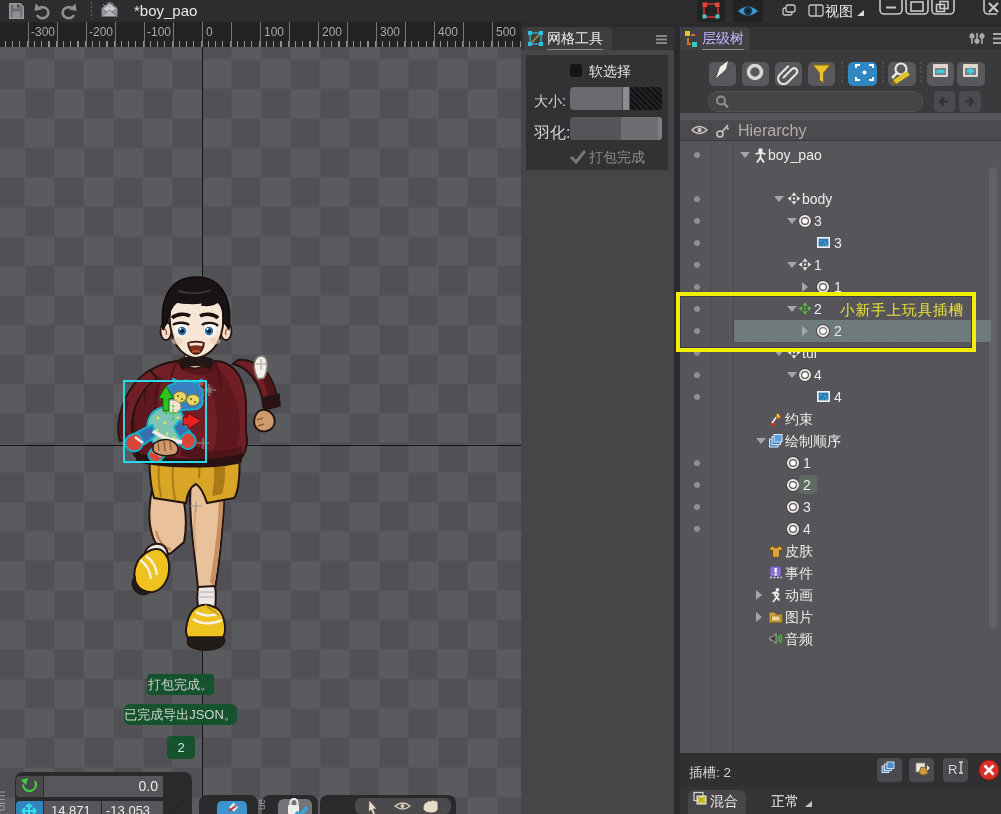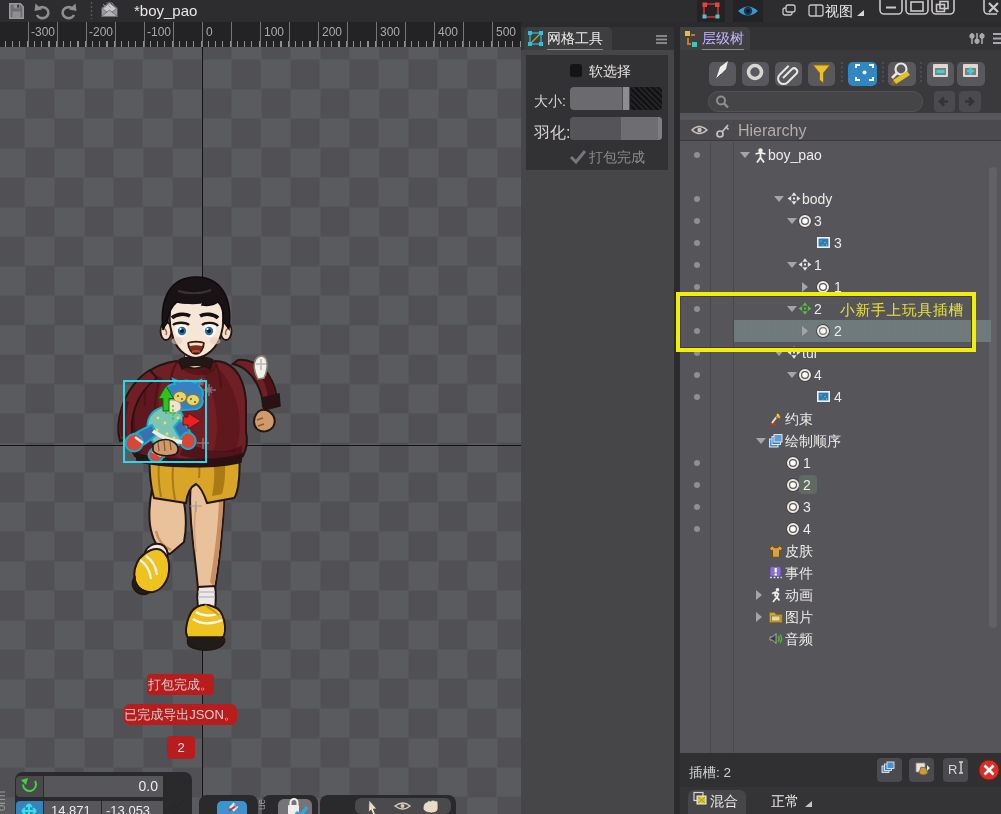--- a/index.html
+++ b/index.html
@@ -24,21 +24,21 @@
       repeating-linear-gradient(to right, #77767a 0 1px, transparent 1px 29px);
     background-size: 521px 6px, 521px 25px;
     background-position: 5.25px 19px, 28px 0px;
     background-repeat:no-repeat;
   }
   .rlabel { position:absolute; top:3px; font-size:12px; color:#a9a8ac; }
   #vaxis { left:202px; top:47px; width:1px; height:767px; background:#131215; }
   #haxis { left:0; top:445px; width:521px; height:1px; background:#131215; }
 
   
-  .toast { position:absolute; background:#b91c1c; border-radius:4px; color:#d3d1ce;
+  .toast { position:absolute; background:#14532d; border-radius:4px; color:#d3d1ce;
     font-size:13px; text-align:center; line-height:21px; }
 
   
   #dock1 { left:521px; top:27px; width:153px; height:787px; background:#464548; }
   #dock1 .tabbar { left:0; top:0; width:153px; height:23px; background:#333235; }
   #dock1 .tab { left:3px; top:0px; width:88px; height:23px; background:#3e3d40;
      border-radius:5px 5px 0 0; }
 
   
   #dock2 { left:680px; top:27px; width:321px; height:787px; background:#565559; }

